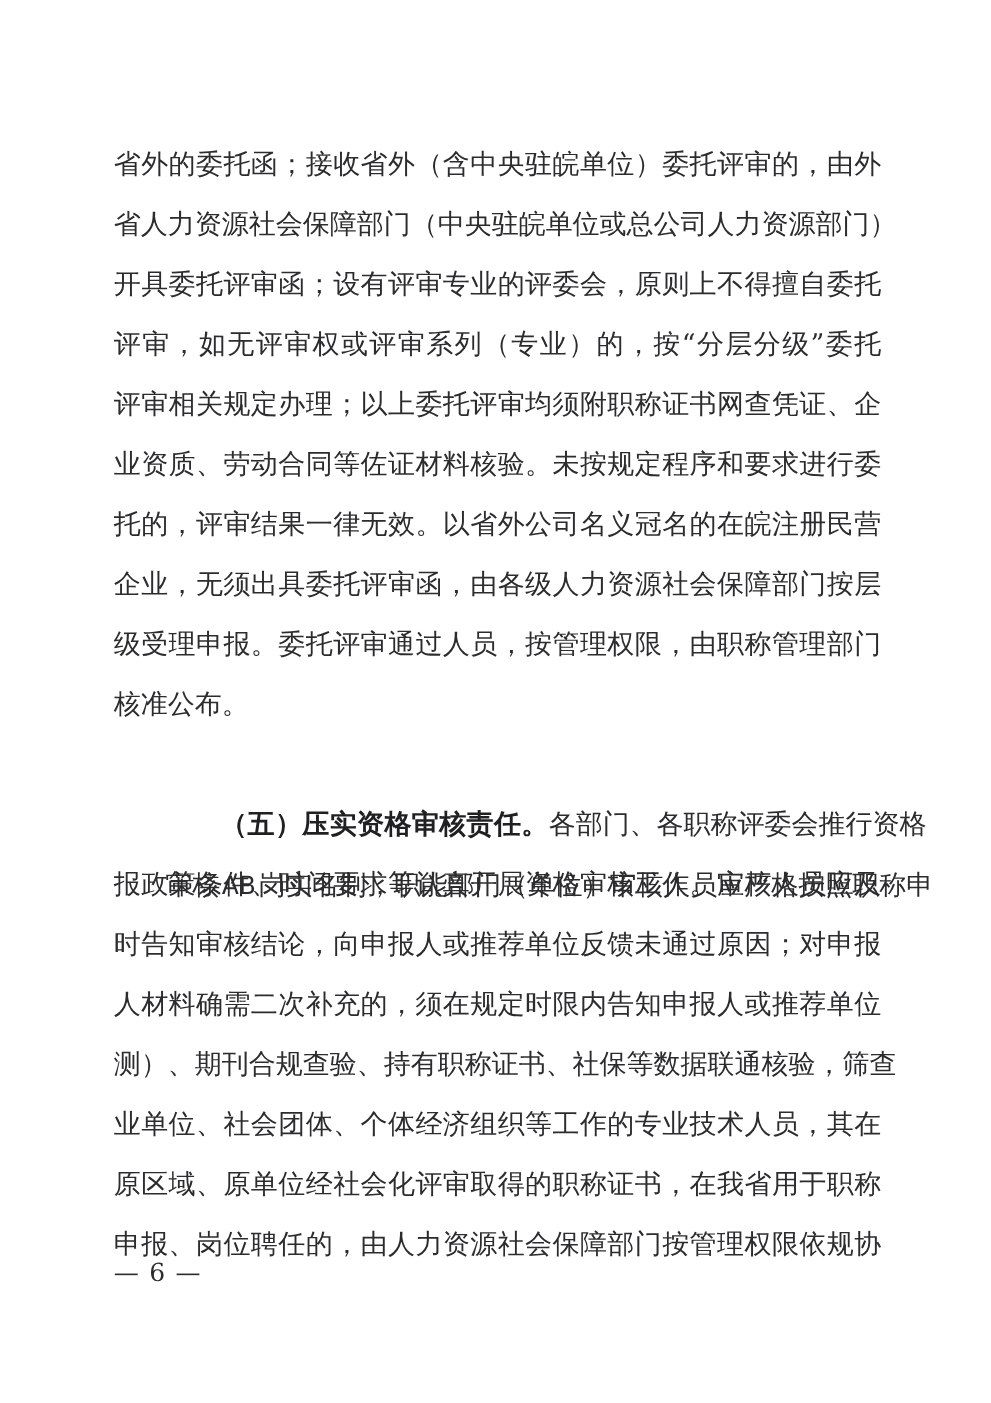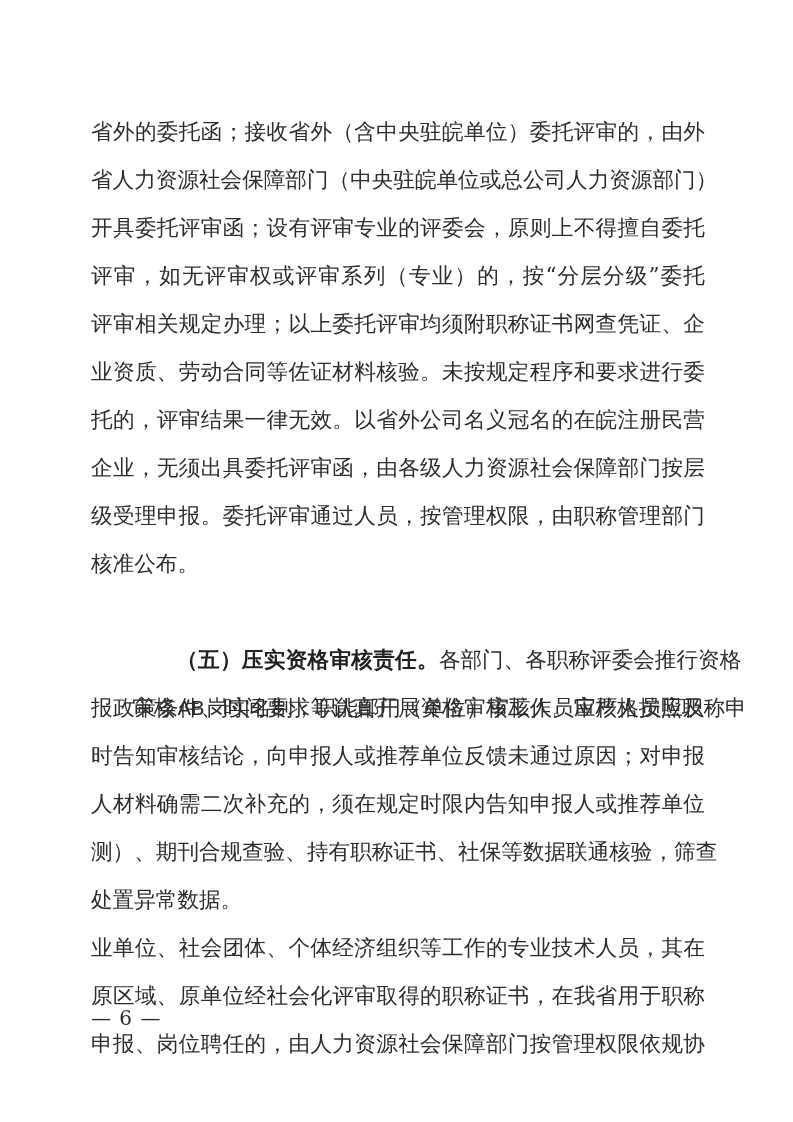--- a/index.html
+++ b/index.html
@@ -105,21 +105,20 @@
     <div class="line last">
       <span class="indent2"></span><span class="seg-bold">（五）压实资格审核责任。</span><span>各部门、各职称评委会推行资格</span>
     </div>
     <div class="line last">
       <span>审核</span><span class="latin">AB</span><span>岗实名制，职能部门（单位）审核人员应严格按照职称申</span>
     </div>
     <div class="line justify"><span class="ch">报</span><span class="ch">政</span><span class="ch">策</span><span class="ch">条</span><span class="ch">件</span><span class="ch">、</span><span class="ch">时</span><span class="ch">间</span><span class="ch">要</span><span class="ch">求</span><span class="ch">等</span><span class="ch">认</span><span class="ch">真</span><span class="ch">开</span><span class="ch">展</span><span class="ch">资</span><span class="ch">格</span><span class="ch">审</span><span class="ch">核</span><span class="ch">工</span><span class="ch">作</span><span class="ch">。</span><span class="ch">审</span><span class="ch">核</span><span class="ch">人</span><span class="ch">员</span><span class="ch">应</span><span class="ch">及</span></div>
     <div class="line justify"><span class="ch">时</span><span class="ch">告</span><span class="ch">知</span><span class="ch">审</span><span class="ch">核</span><span class="ch">结</span><span class="ch">论</span><span class="ch">，</span><span class="ch">向</span><span class="ch">申</span><span class="ch">报</span><span class="ch">人</span><span class="ch">或</span><span class="ch">推</span><span class="ch">荐</span><span class="ch">单</span><span class="ch">位</span><span class="ch">反</span><span class="ch">馈</span><span class="ch">未</span><span class="ch">通</span><span class="ch">过</span><span class="ch">原</span><span class="ch">因</span><span class="ch">；</span><span class="ch">对</span><span class="ch">申</span><span class="ch">报</span></div>
     <div class="line justify"><span class="ch">人</span><span class="ch">材</span><span class="ch">料</span><span class="ch">确</span><span class="ch">需</span><span class="ch">二</span><span class="ch">次</span><span class="ch">补</span><span class="ch">充</span><span class="ch">的</span><span class="ch">，</span><span class="ch">须</span><span class="ch">在</span><span class="ch">规</span><span class="ch">定</span><span class="ch">时</span><span class="ch">限</span><span class="ch">内</span><span class="ch">告</span><span class="ch">知</span><span class="ch">申</span><span class="ch">报</span><span class="ch">人</span><span class="ch">或</span><span class="ch">推</span><span class="ch">荐</span><span class="ch">单</span><span class="ch">位</span></div>
     <div class="line justify"><span class="ch">测</span><span class="ch">）</span><span class="ch">、</span><span class="ch">期</span><span class="ch">刊</span><span class="ch">合</span><span class="ch">规</span><span class="ch">查</span><span class="ch">验</span><span class="ch">、</span><span class="ch">持</span><span class="ch">有</span><span class="ch">职</span><span class="ch">称</span><span class="ch">证</span><span class="ch">书</span><span class="ch">、</span><span class="ch">社</span><span class="ch">保</span><span class="ch">等</span><span class="ch">数</span><span class="ch">据</span><span class="ch">联</span><span class="ch">通</span><span class="ch">核</span><span class="ch">验</span><span class="ch">，</span><span class="ch">筛</span><span class="ch">查</span></div>
-    <div class="line last">处置异常数据。</div>
 
     <div class="line justify"><span class="ch">业</span><span class="ch">单</span><span class="ch">位</span><span class="ch">、</span><span class="ch">社</span><span class="ch">会</span><span class="ch">团</span><span class="ch">体</span><span class="ch">、</span><span class="ch">个</span><span class="ch">体</span><span class="ch">经</span><span class="ch">济</span><span class="ch">组</span><span class="ch">织</span><span class="ch">等</span><span class="ch">工</span><span class="ch">作</span><span class="ch">的</span><span class="ch">专</span><span class="ch">业</span><span class="ch">技</span><span class="ch">术</span><span class="ch">人</span><span class="ch">员</span><span class="ch">，</span><span class="ch">其</span><span class="ch">在</span></div>
     <div class="line justify"><span class="ch">原</span><span class="ch">区</span><span class="ch">域</span><span class="ch">、</span><span class="ch">原</span><span class="ch">单</span><span class="ch">位</span><span class="ch">经</span><span class="ch">社</span><span class="ch">会</span><span class="ch">化</span><span class="ch">评</span><span class="ch">审</span><span class="ch">取</span><span class="ch">得</span><span class="ch">的</span><span class="ch">职</span><span class="ch">称</span><span class="ch">证</span><span class="ch">书</span><span class="ch">，</span><span class="ch">在</span><span class="ch">我</span><span class="ch">省</span><span class="ch">用</span><span class="ch">于</span><span class="ch">职</span><span class="ch">称</span></div>
     <div class="line justify"><span class="ch">申</span><span class="ch">报</span><span class="ch">、</span><span class="ch">岗</span><span class="ch">位</span><span class="ch">聘</span><span class="ch">任</span><span class="ch">的</span><span class="ch">，</span><span class="ch">由</span><span class="ch">人</span><span class="ch">力</span><span class="ch">资</span><span class="ch">源</span><span class="ch">社</span><span class="ch">会</span><span class="ch">保</span><span class="ch">障</span><span class="ch">部</span><span class="ch">门</span><span class="ch">按</span><span class="ch">管</span><span class="ch">理</span><span class="ch">权</span><span class="ch">限</span><span class="ch">依</span><span class="ch">规</span><span class="ch">协</span></div>
 
   </div>
 
   <div class="page-number">— 6 —</div>
 </div>
 

